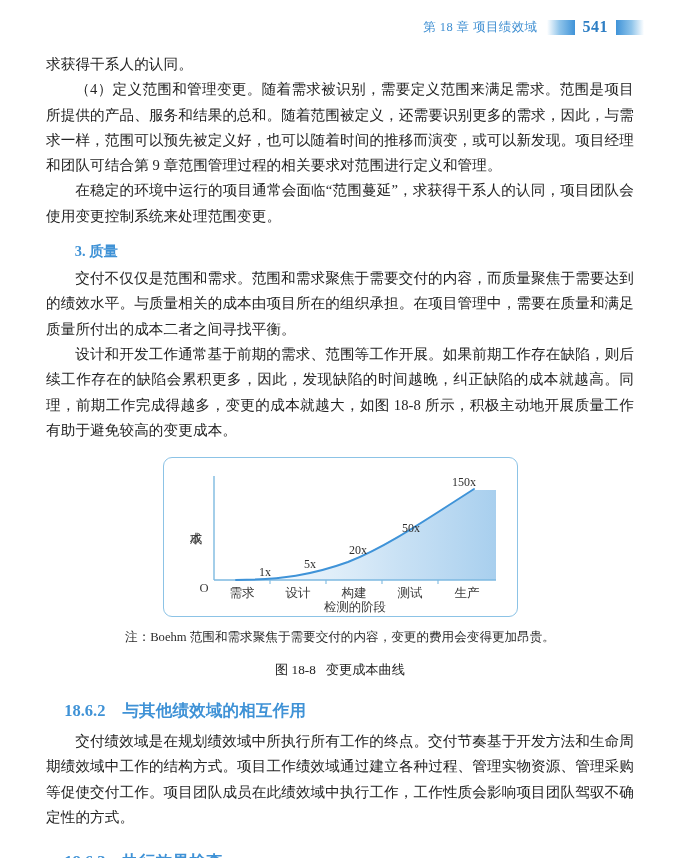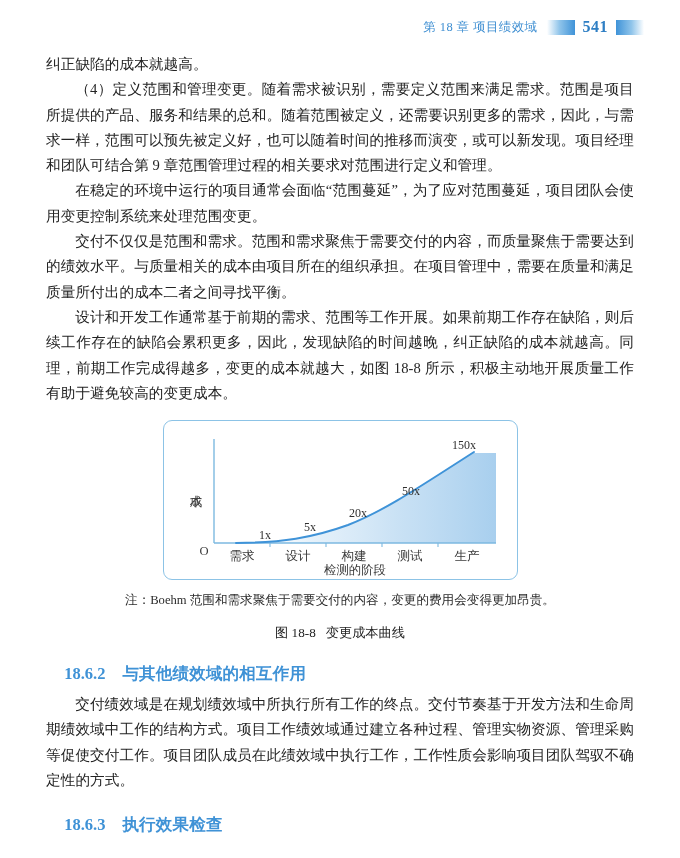--- a/index.html
+++ b/index.html
@@ -159,26 +159,27 @@
 
   <div class="header">
     <span class="header-chapter">第 18 章   项目绩效域</span>
     <span class="header-block-left"></span>
     <span class="header-pageno">541</span>
     <span class="header-block-right"></span>
   </div>
 
   <div class="content">
 
-    <p class="body">纠正缺陷的成本就越高。</p>
+    <p class="body">求获得干系人的认同。</p>
 
     <p class="body indent">（4）定义范围和管理变更。随着需求被识别，需要定义范围来满足需求。范围是项目所提供的产品、服务和结果的总和。随着范围被定义，还需要识别更多的需求，因此，与需求一样，范围可以预先被定义好，也可以随着时间的推移而演变，或可以新发现。项目经理和团队可结合第 9 章范围管理过程的相关要求对范围进行定义和管理。</p>
 
-    <p class="body indent">在稳定的环境中运行的项目通常会面临“范围蔓延”，为了应对范围蔓延，项目团队会使用变更控制系统来处理范围变更。</p>
-
+    <p class="body indent">在稳定的环境中运行的项目通常会面临“范围蔓延”，求获得干系人的认同，项目团队会使用变更控制系统来处理范围变更。</p>
+
+    <h3 class="sub-num">3. 质量</h3>
 
     <p class="body indent">交付不仅仅是范围和需求。范围和需求聚焦于需要交付的内容，而质量聚焦于需要达到的绩效水平。与质量相关的成本由项目所在的组织承担。在项目管理中，需要在质量和满足质量所付出的成本二者之间寻找平衡。</p>
 
     <p class="body indent">设计和开发工作通常基于前期的需求、范围等工作开展。如果前期工作存在缺陷，则后续工作存在的缺陷会累积更多，因此，发现缺陷的时间越晚，纠正缺陷的成本就越高。同理，前期工作完成得越多，变更的成本就越大，如图 18-8 所示，积极主动地开展质量工作有助于避免较高的变更成本。</p>
 
     <div class="figure-wrap">
       <div class="figure-box">
         <svg width="353" height="158" viewBox="0 0 353 158">
           <defs>
             <linearGradient id="areaFill" x1="0" y1="0" x2="1" y2="0">

